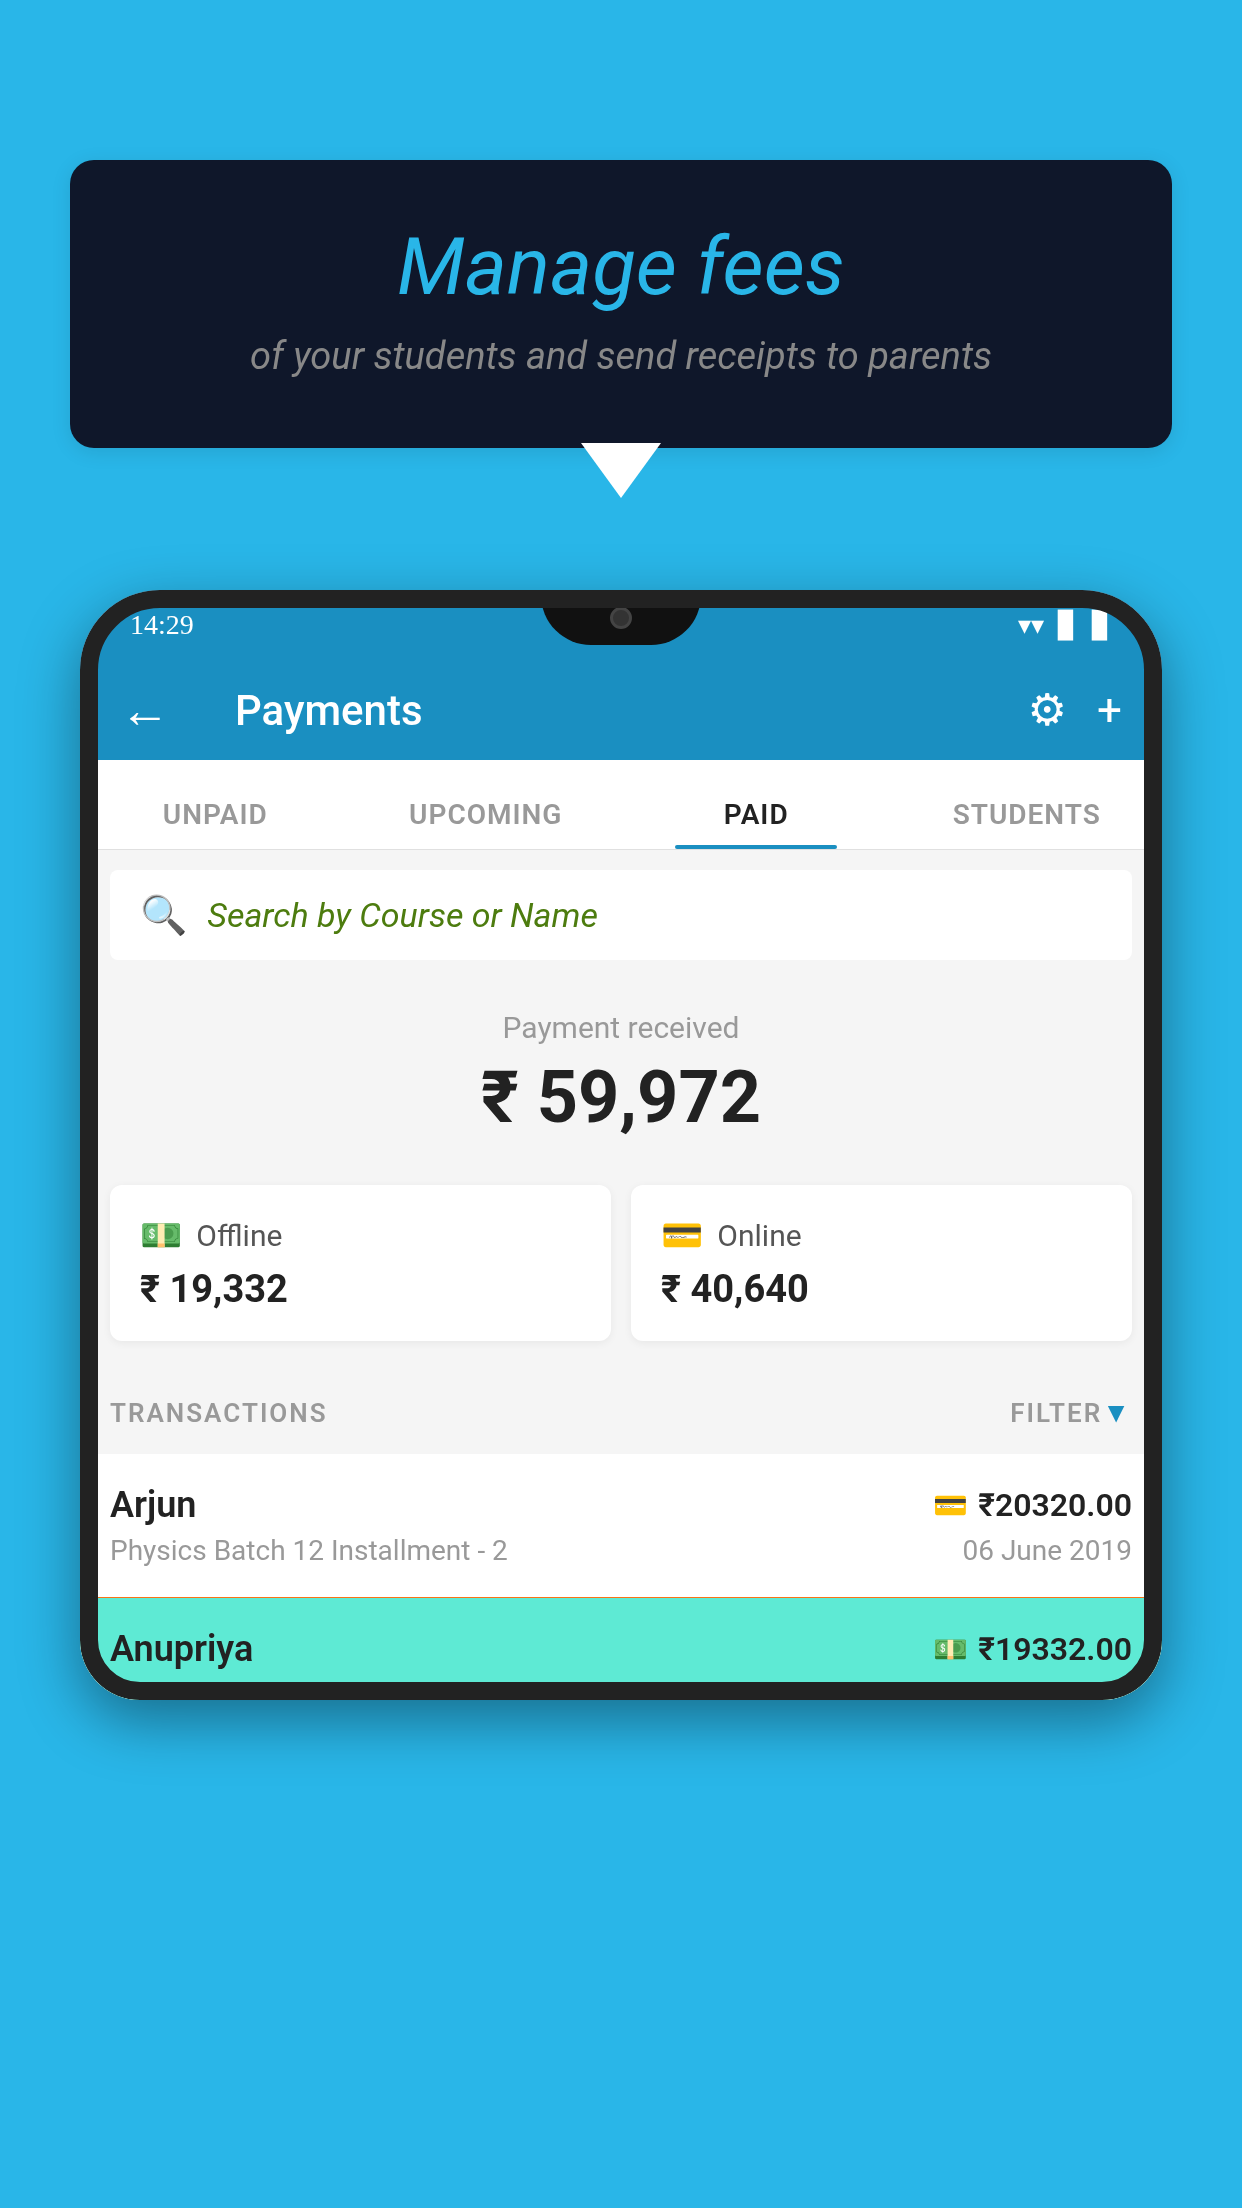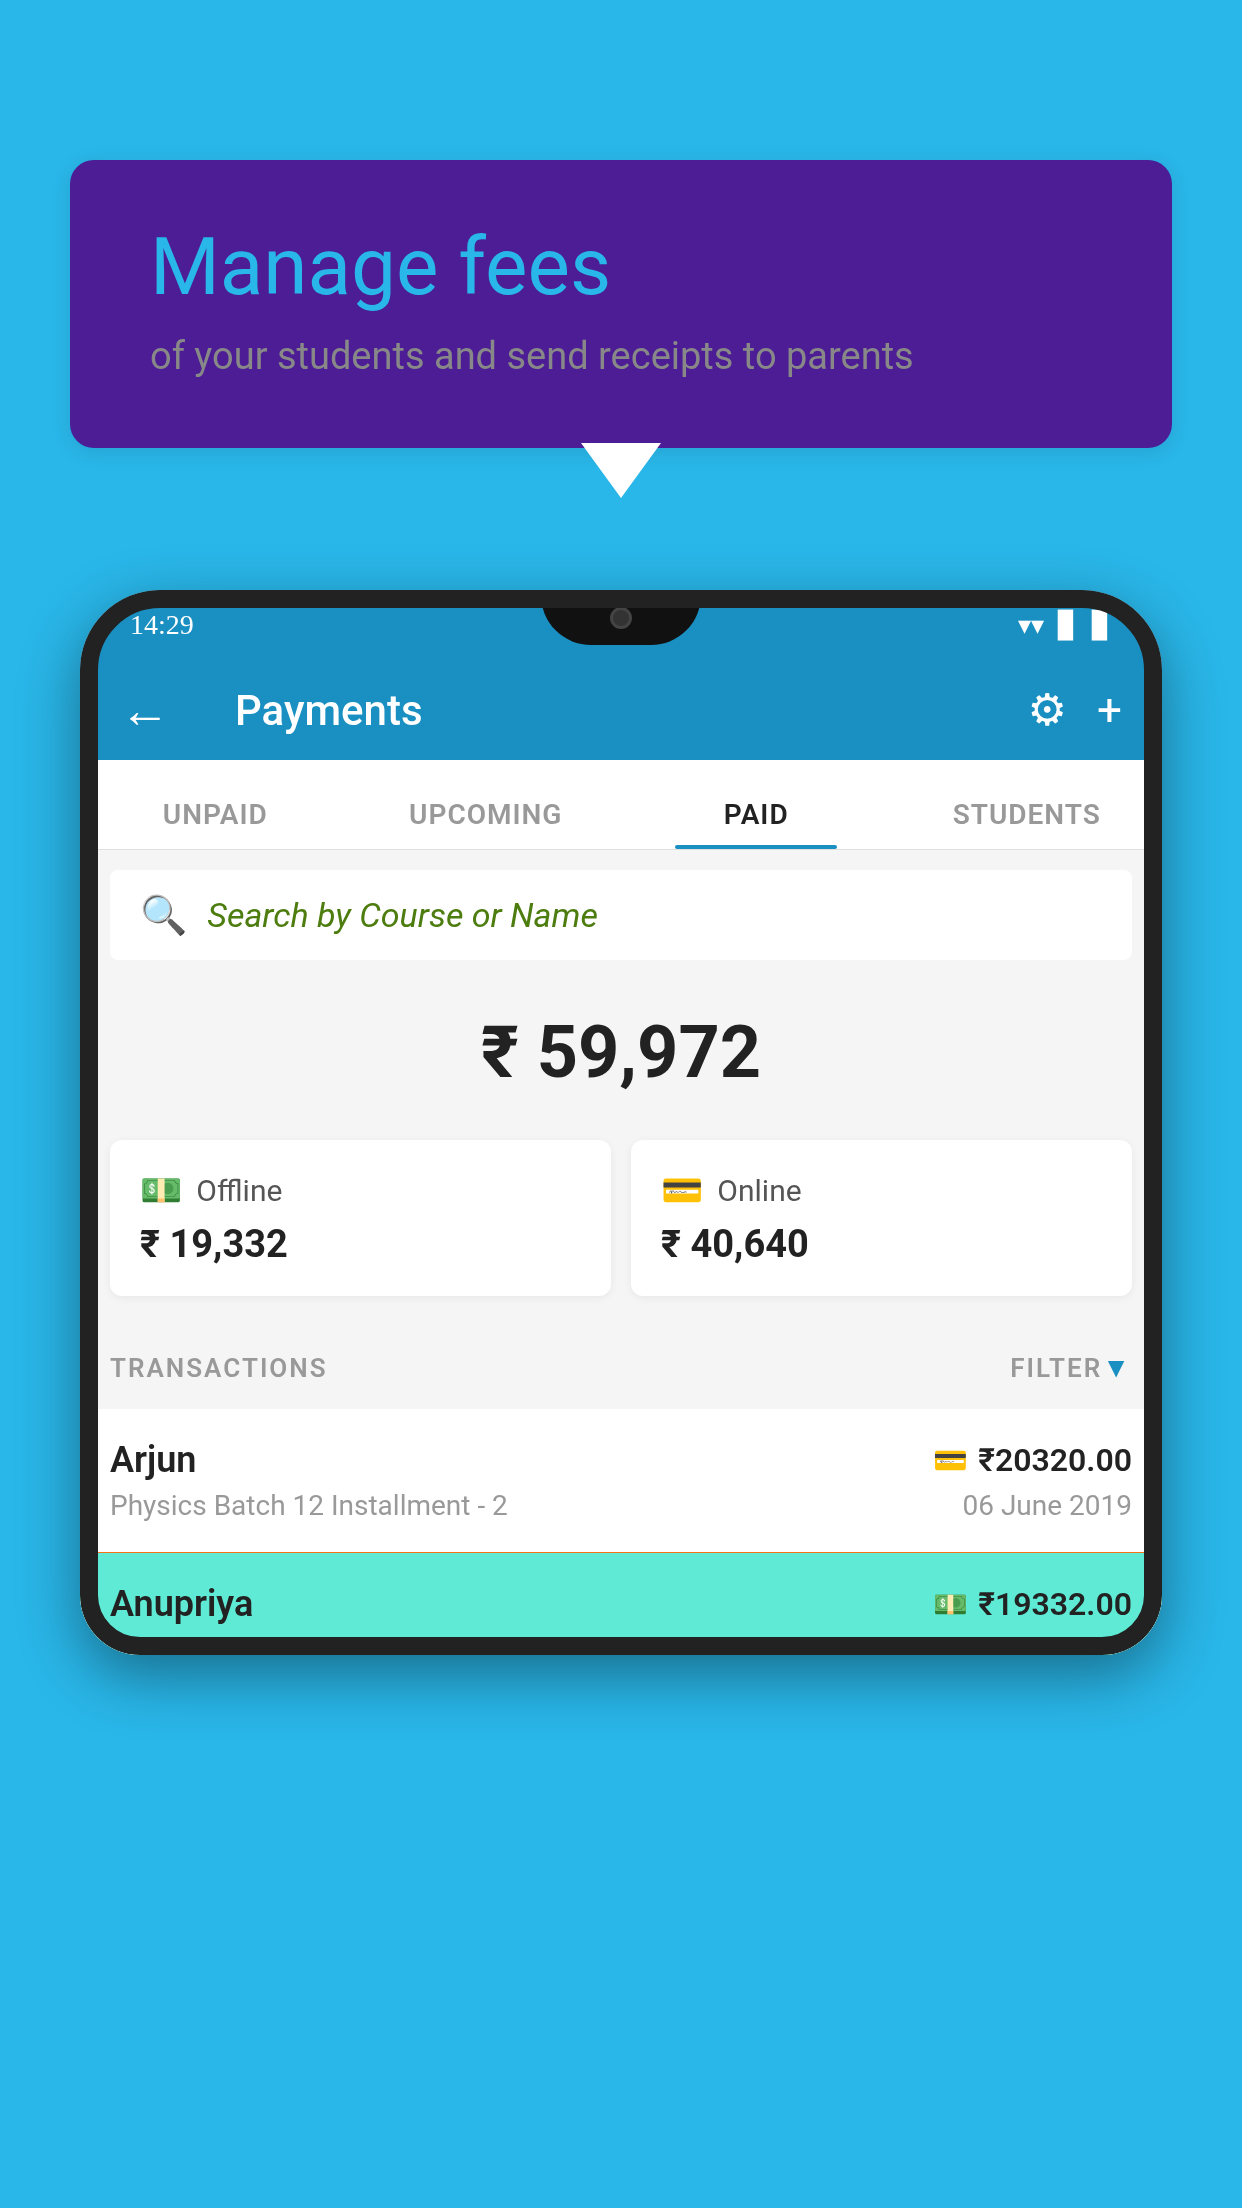--- a/index.html
+++ b/index.html
@@ -13,26 +13,27 @@
     }
 
     
     .speech-bubble-container {
       position: absolute;
       top: 160px;
       left: 70px;
       right: 70px;
     }
     .speech-bubble {
-      background: #4c1d95;
+      background: #0f172a;
       border-radius: 24px;
       padding: 60px 80px 70px;
-      text-align: left;
+      text-align: center;
       position: relative;
       box-shadow: 0 4px 20px rgba(0,0,0,0.1);
+      font-style: italic;
     }
     .speech-bubble::after {
       content: '';
       position: absolute;
       bottom: -50px;
       left: 50%;
       transform: translateX(-50%);
       width: 0;
       height: 0;
       border-left: 40px solid transparent;
@@ -406,20 +407,21 @@
       </div>
 
       <div class="search-area">
         <div class="search-box">
           <span class="search-icon-el">🔍</span>
           <span class="search-placeholder">Search by Course or Name</span>
         </div>
       </div>
 
       <div class="payment-summary">
+        <div class="payment-received-label">Payment received</div>
         <div class="payment-amount">₹ 59,972</div>
       </div>
 
       <div class="payment-cards">
         <div class="payment-card">
           <div class="card-header">
             <span class="card-icon">💵</span>
             <span class="card-type">Offline</span>
           </div>
           <div class="card-amount">₹ 19,332</div>

